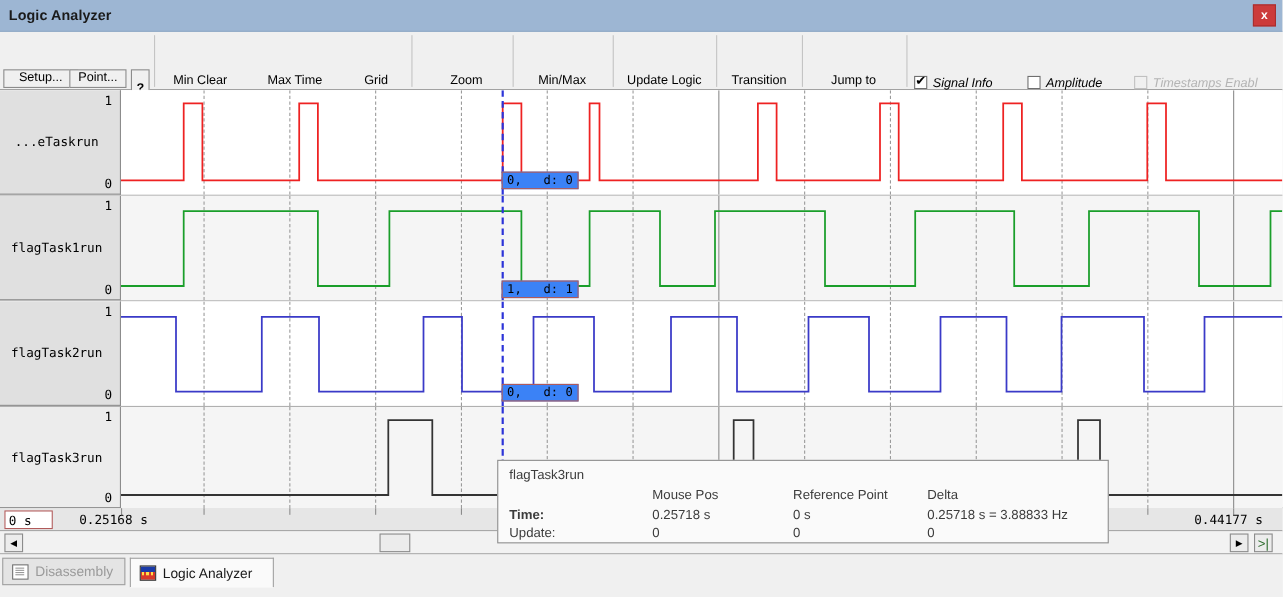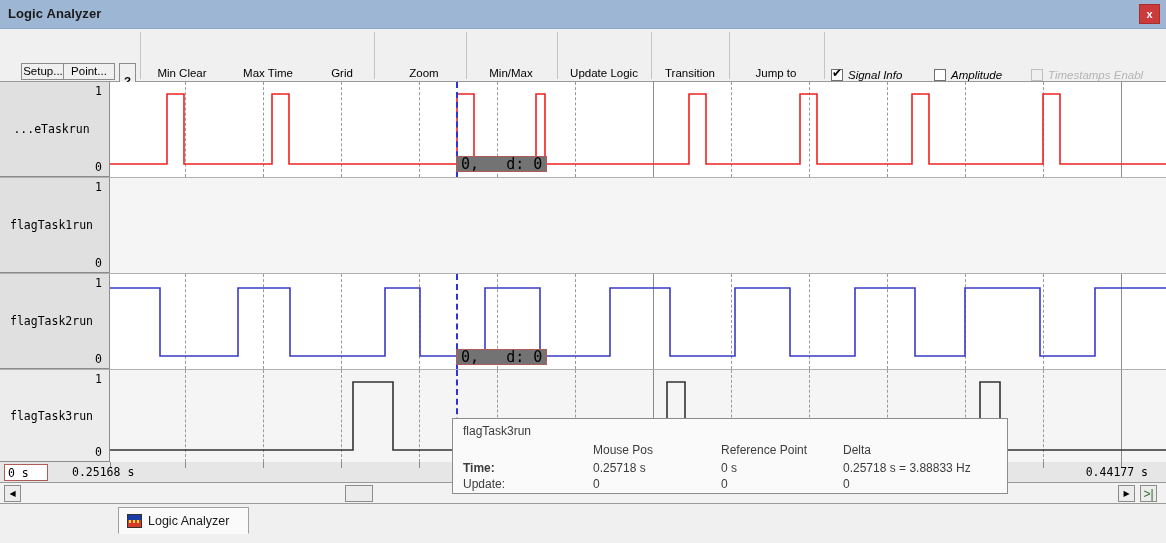--- a/index.html
+++ b/index.html
@@ -132,24 +132,24 @@
     border-left: 1px dashed #9a9a9a;
   }
   .gridline.solid { border-left: 1px solid #8c8c8c; }
   .cursor-line {
     position: absolute; top: 0; bottom: 0; width: 0;
     border-left: 2px dashed #2c34d8;
     z-index: 6;
   }
   .valbox {
     position: absolute;
-    background: #737373;
+    background: #3b82f6;
     border: 1px solid #b05a5a;
     font-family: "DejaVu Sans Mono", monospace;
-    font-size: 15px; color: #000;
+    font-size: 11px; color: #000;
     padding: 0 4px;
     white-space: pre;
     z-index: 8;
     line-height: 14px;
   }
   svg.wf { position: absolute; left: 0; top: 0; }
 
   
   .tooltip {
     position: absolute; left: 452px; top: 418px;
@@ -254,21 +254,21 @@
 <body>
 
 <div id="app">
 
   <div class="titlebar">
     <div class="title">Logic Analyzer</div>
     <div class="close-btn">x</div>
   </div>
 
   <div class="toolbar">
-    <div class="btn" style="left:21px;  top:34px; width:44px; height:17px;">Setup...</div>
+    <div class="btn" style="left:3px;  top:34px; width:68px; height:17px;">Setup...</div>
     <div class="btn" style="left:63px; top:34px; width:52px; height:17px;">Point...</div>
     <div class="btn" style="left:63px; top:55px; width:52px; height:17px;">Save...</div>
     <div class="btn" style="left:119px;top:34px; width:17px; height:38px; font-weight:bold;">?</div>
 
     <div class="tb-sep" style="left:140px;"></div>
 
     <div class="grp-label" style="left:144px; top:38px; width:76px;">Min Clear</div>
     <div class="field" style="left:144px; top:55px; width:76px; height:17px;">0 s</div>
 
     <div class="grp-label" style="left:224px; top:38px; width:88px;">Max Time</div>
@@ -356,20 +356,40 @@
         <div class="valbox" style="left:346px; bottom:5px;">0,   d: 0</div>
       </div>
     </div>
 
     <div class="lane lane-bg-alt" style="top:96px; height:96px;">
       <div class="lane-label-box">
         <div class="lane-hi">1</div>
         <div class="lane-name">flagTask1run</div>
         <div class="lane-lo">0</div>
       </div>
+      <div class="plot">
+        <div class="gridline" style="left:75px;"></div>
+          <div class="gridline" style="left:153px;"></div>
+        <div class="gridline" style="left:231px;"></div>
+          <div class="gridline" style="left:309px;"></div>
+        <div class="gridline" style="left:387px;"></div>
+          <div class="gridline" style="left:465px;"></div>
+        <div class="gridline solid" style="left:543px;"></div>
+        <div class="gridline" style="left:621px;"></div>
+          <div class="gridline" style="left:699px;"></div>
+        <div class="gridline" style="left:777px;"></div>
+          <div class="gridline" style="left:855px;"></div>
+        <div class="gridline" style="left:933px;"></div>
+          <div class="gridline solid" style="left:1011px;"></div>
+        <svg class="wf" width="1056" height="96">
+          <polyline fill="none" stroke="#1a9e2a" stroke-width="1.6" points="0,82 57,82 57,14 179,14 179,82 244,82 244,14 364,14 364,82 426,82 426,14 490,14 490,82 540,82 540,14 640,14 640,82 722,82 722,14 812,14 812,82 880,82 880,14 980,14 980,82 1045,82 1045,14 1056,14"></polyline>
+        </svg>
+        <div class="cursor-line" style="left:346px;"></div>
+        <div class="valbox" style="left:346px; bottom:2px;">1,   d: 1</div>
+      </div>
     </div>
 
     <div class="lane" style="top:192px; height:96px; background:#ffffff;">
       <div class="lane-label-box">
         <div class="lane-hi">1</div>
         <div class="lane-name">flagTask2run</div>
         <div class="lane-lo">0</div>
       </div>
       <div class="plot">
         <div class="gridline" style="left:75px;"></div>
@@ -463,20 +483,24 @@
   </div>
 
   <div class="scrollbar">
     <div class="sb-btn" style="left:4px;">◀</div>
     <div class="sb-thumb"></div>
     <div class="sb-btn" style="left:1118px;">▶</div>
     <div class="sb-btn" style="left:1140px; font-size:12px; color:#2a6a2a;">&gt;|</div>
   </div>
 
   <div class="tabbar">
+    <div class="tab" style="left:2px; width:112px;">
+      <span class="tab-icon dis"></span>
+      <span>Disassembly</span>
+    </div>
     <div class="tab active" style="left:118px; width:131px;">
       <span class="tab-icon la"></span>
       <span>Logic Analyzer</span>
     </div>
 
   </div>
 
 </div>
 
 </body></html>

